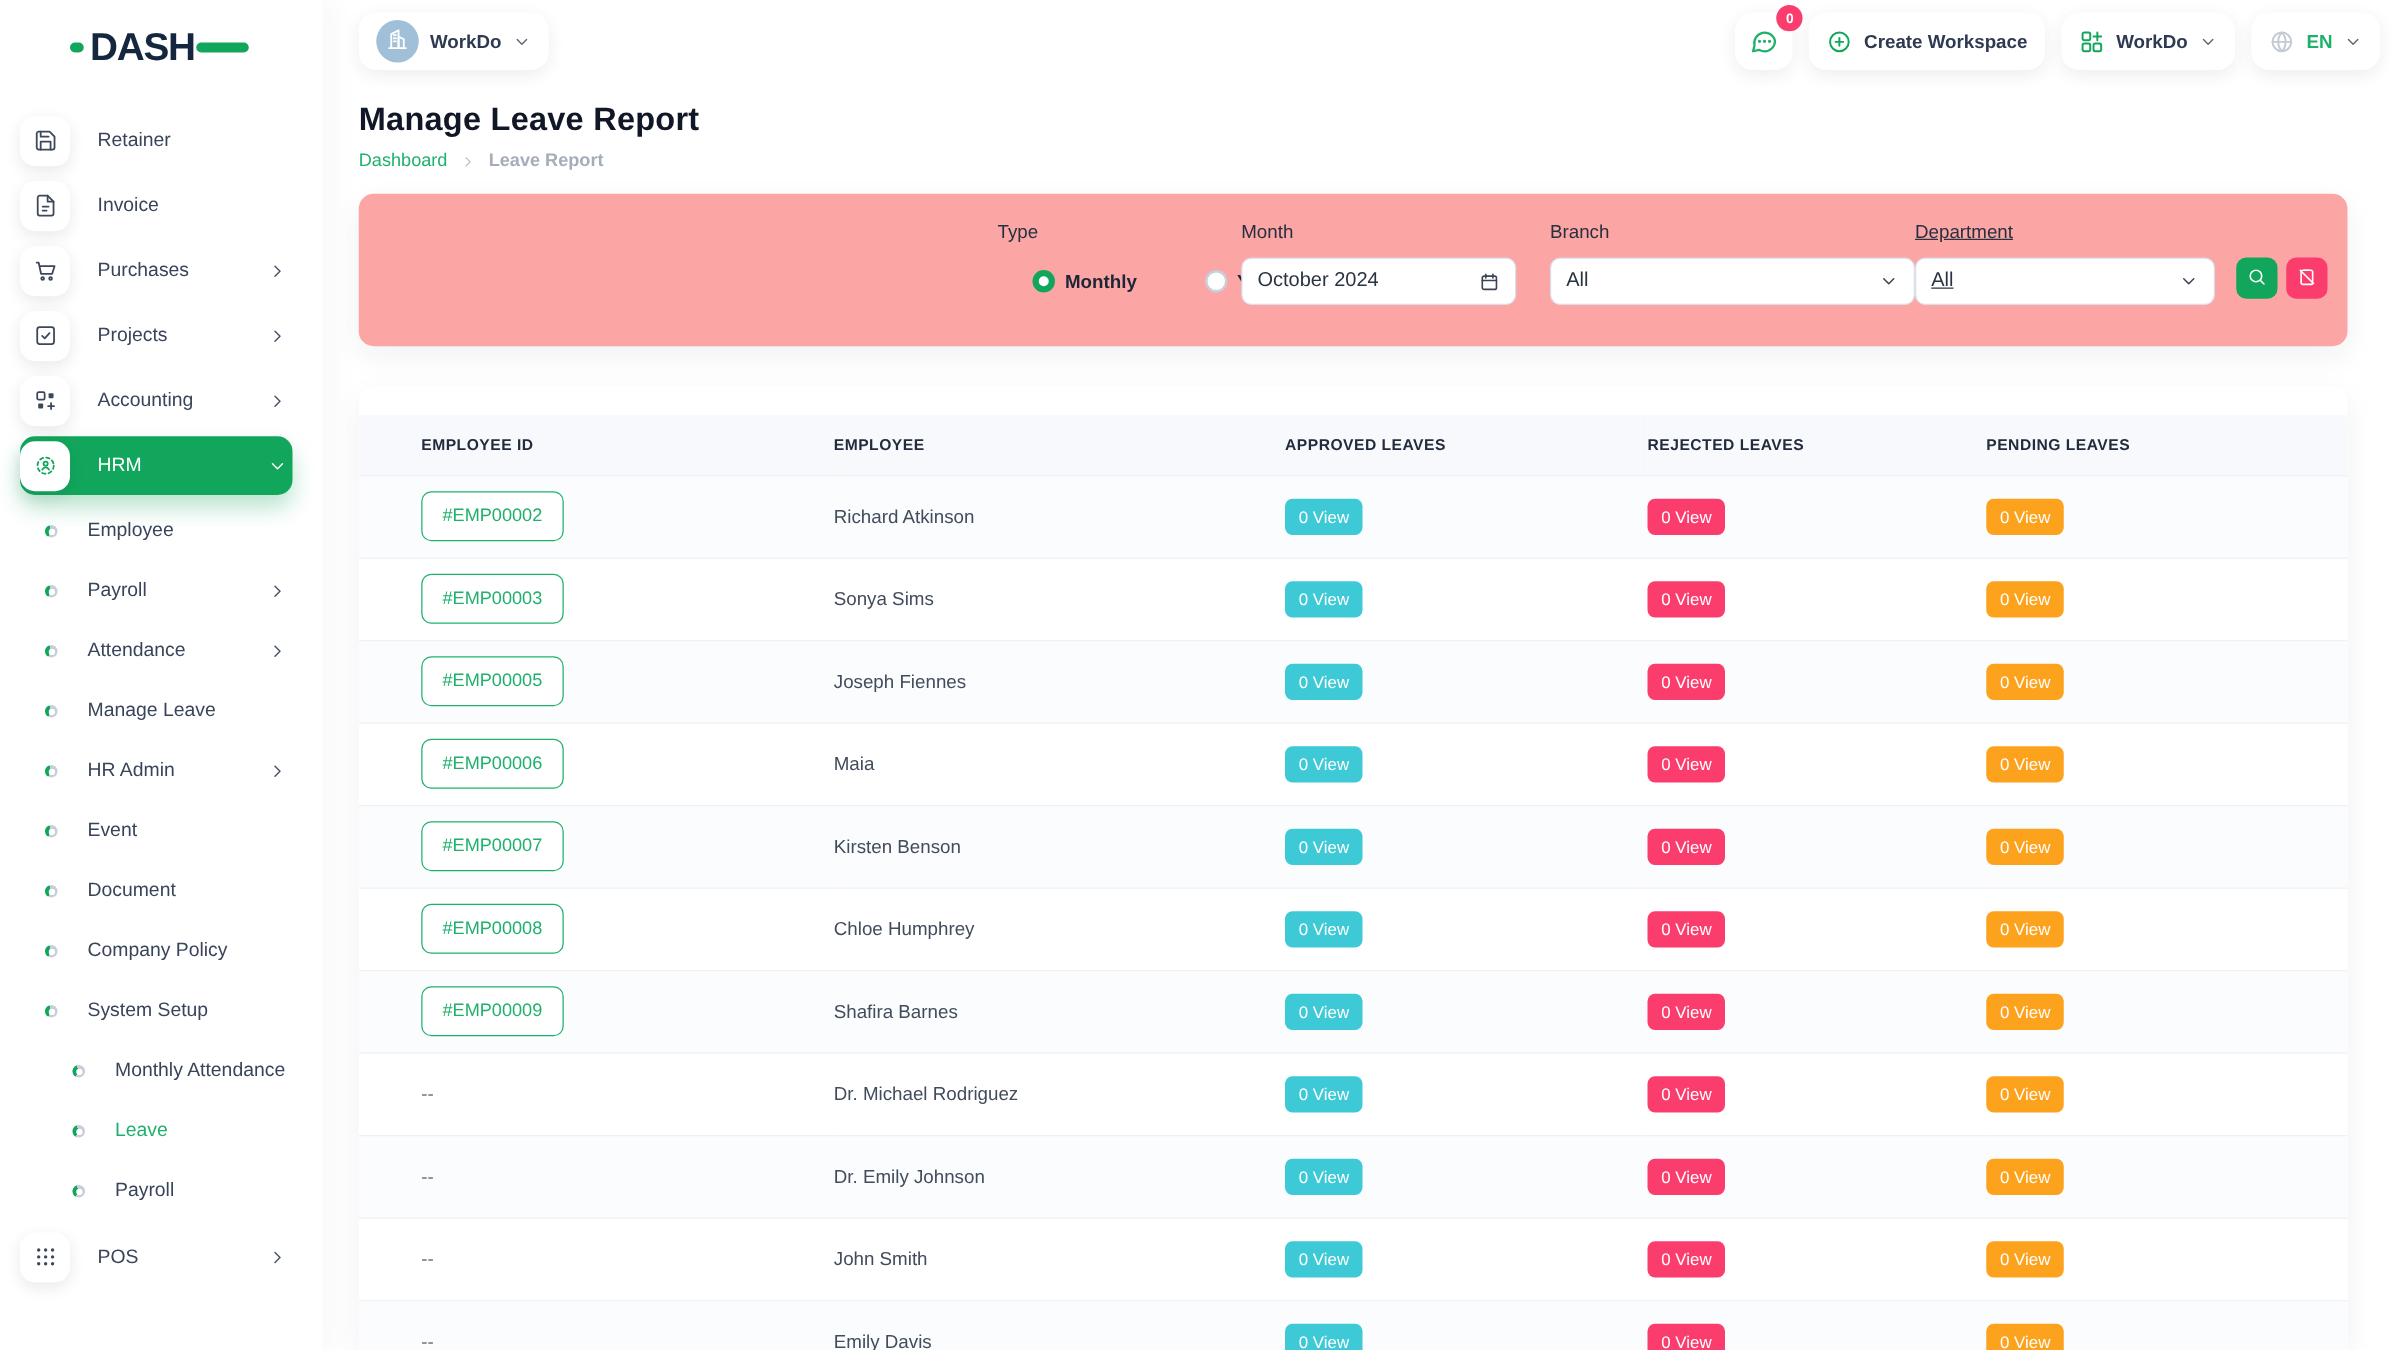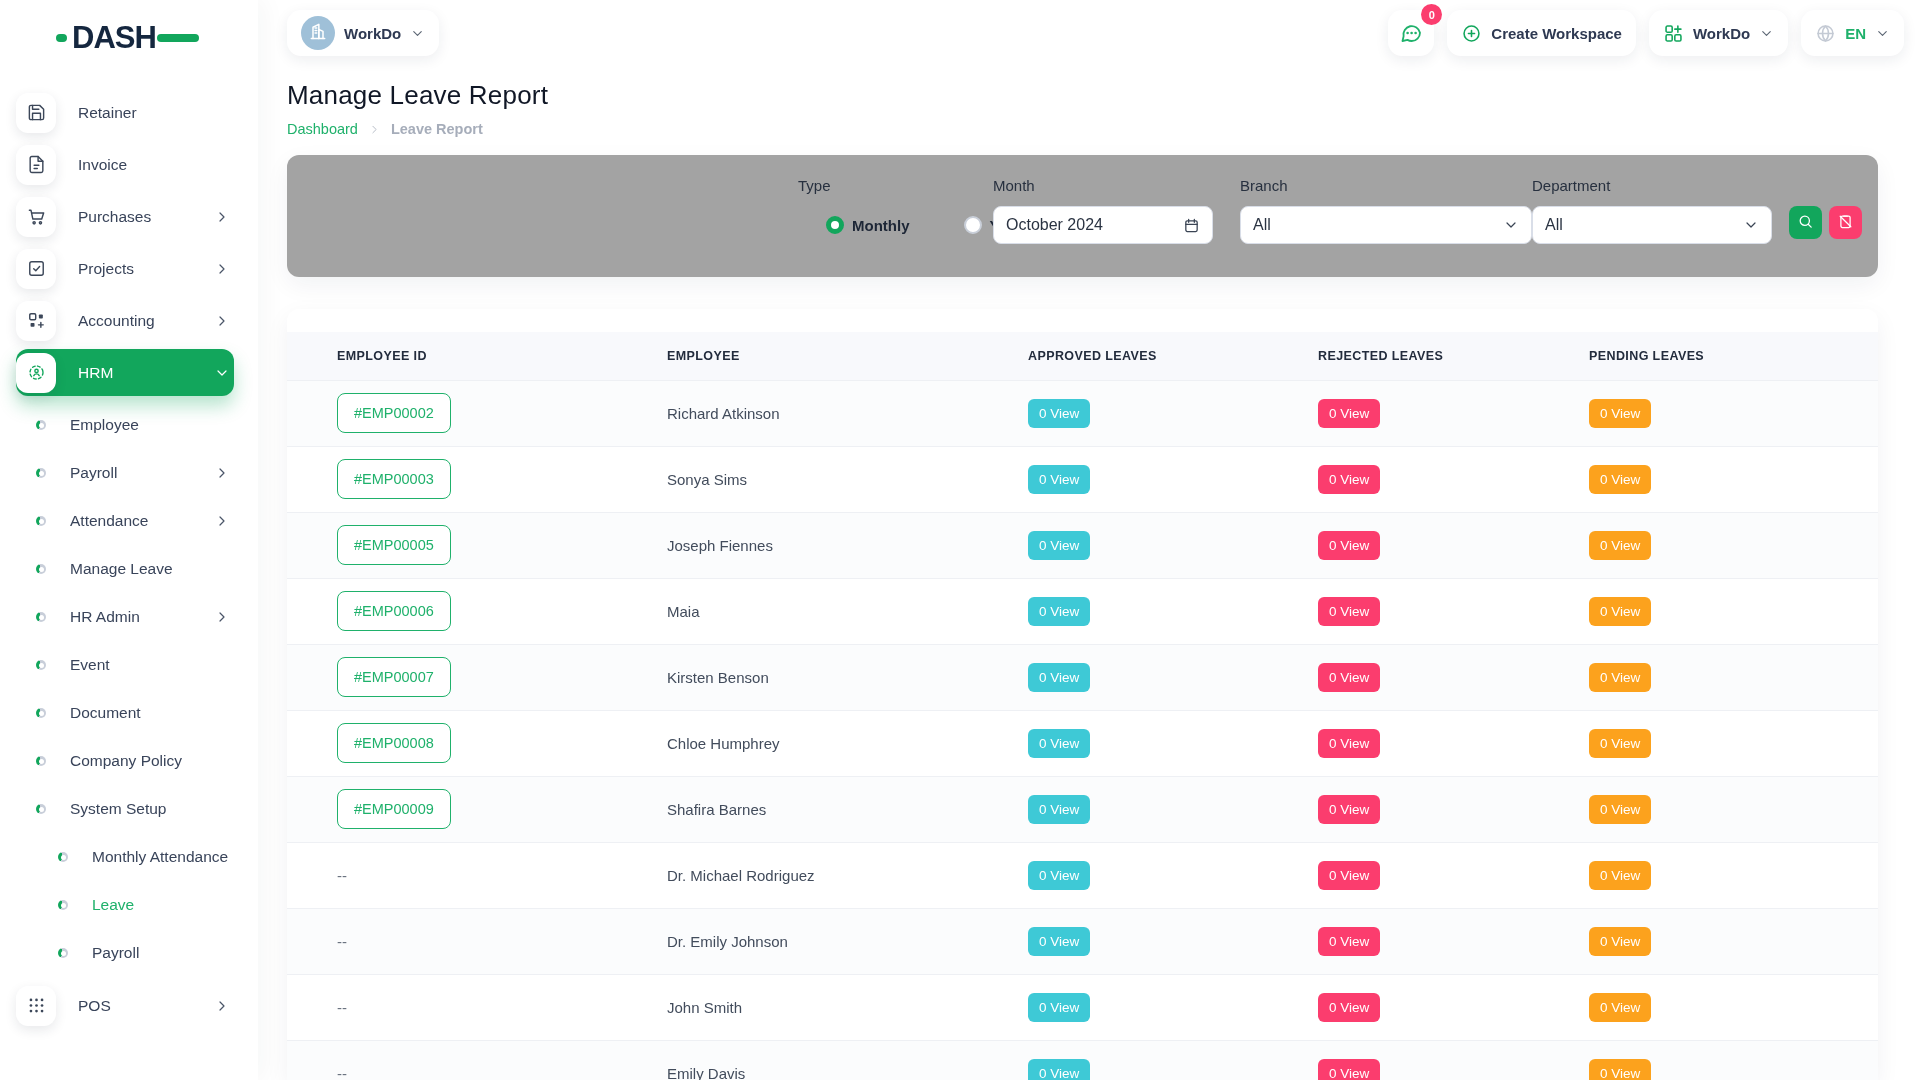--- a/index.html
+++ b/index.html
@@ -49,35 +49,35 @@
   .chat-chip .ticon { color:var(--link_green,#1FB16B); display:flex; }
   .chat-badge { position:absolute; top:-6px; right:-8px; min-width:21px; height:21px; border-radius:11px;
                 background:var(--badge_pink,#FB3D6E); color:#fff; font-size:11px; font-weight:700;
                 display:flex; align-items:center; justify-content:center; }
   .green-ic { color:var(--primary_green,#12A65C); display:flex; }
   .gray-ic { color:#c4cad4; display:flex; }
   .chev-ic { color:#5b6573; display:flex; }
   .lang-label { font-size:15px; font-weight:700; color:var(--link_green,#1FB16B); }
 
   .content { flex:1; display:flex; flex-direction:column; padding:14px 42px 0 29px; overflow:hidden; }
-  .page-title { font-size:26px; font-weight:400; color:#101726; margin:8px 0 10px; letter-spacing:.2px; }
+  .page-title { font-size:26px; font-weight:700; color:#101726; margin:8px 0 10px; letter-spacing:.2px; }
   .breadcrumb { display:flex; align-items:center; gap:10px; font-size:14.5px; }
   .bc-link { color:var(--link_green,#1FB16B); cursor:pointer; }
   .bc-sep { color:#b6bcc6; display:flex; }
   .bc-current { color:#a6adba;font-weight:bold; }
 
   
-  .filter-card { margin-top:18px; background:#a3a3a3; border-radius:12px; box-shadow:0 8px 24px rgba(25,39,62,.06);
+  .filter-card { margin-top:18px; background:#fca5a5; border-radius:12px; box-shadow:0 8px 24px rgba(25,39,62,.06);
                  padding:22px 16px 33px 24px; display:flex; align-items:flex-start; flex:none; }
   .f-spacer { flex:1; }
   .f-label { display:block; font-size:15px; color:#27303f; margin-bottom:12px; }
   .g-type { width:195px; }
   .g-month { width:247px; }
   .g-branch { width:292px; }
-  .g-dept { width:240px; margin-right:17px; }
+  .g-dept { width:240px; margin-right:17px;text-decoration:underline; }
   .radio-row { display:flex; gap:26px; align-items:center; height:38px; }
   .radio { display:flex; gap:8px; align-items:center; font-size:15px; font-weight:600; color:#1d2636; cursor:pointer;padding-left:28px; }
   .radio-dot { width:18px; height:18px; border-radius:50%; border:2px solid #c9cfd9; background:#fff; flex:none; }
   .radio-dot.on { border:5px solid var(--primary_green,#12A65C); }
   .input-box { height:38px; border:1px solid #d9dee8; border-radius:8px; background:#fff; width:100%;
                display:flex; align-items:center; justify-content:space-between; padding:0 12px;
                font-size:16px; color:#2a3342; cursor:pointer; }
   .input-box .ibx-ic { color:#3a4454; display:flex; }
   .g-month .input-box { width:220px; }
   .f-actions { display:flex; gap:7px; margin-top:29px; }

